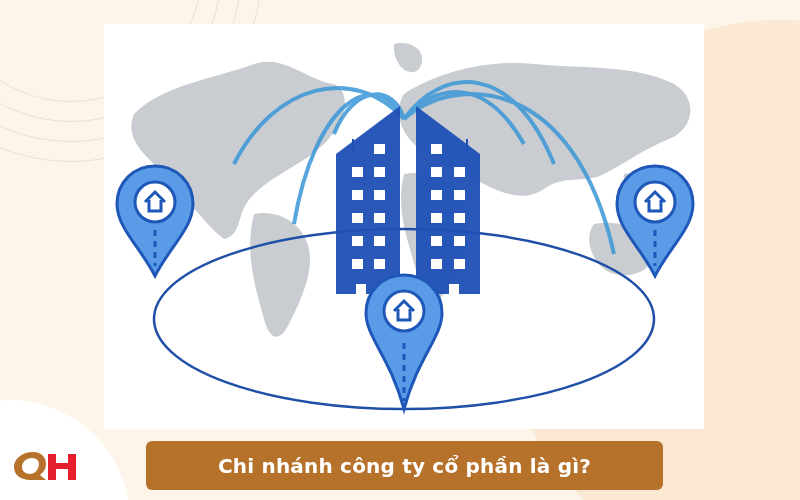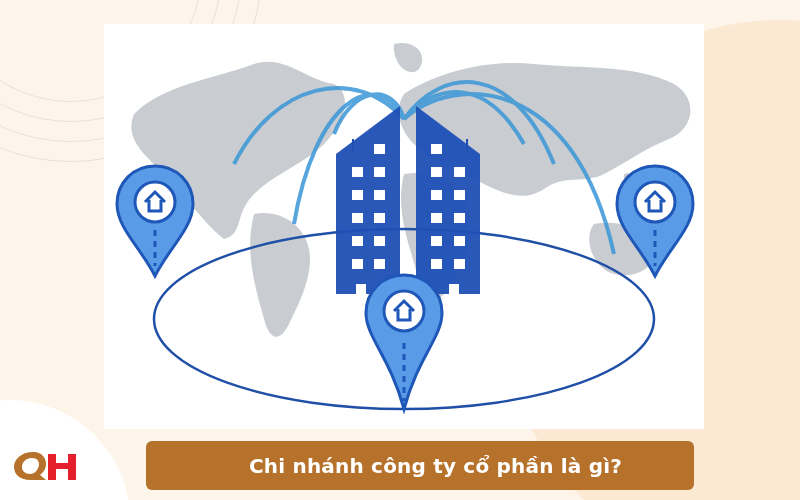--- a/index.html
+++ b/index.html
@@ -2,21 +2,21 @@
 <html><head>
 <meta charset="utf-8">
 <style>
   html, body { margin:0; padding:0; }
   body { width:800px; height:500px; position:relative; overflow:hidden; background:#fdf5ea; font-family:"DejaVu Sans", sans-serif; }
   .bg-arc { position:absolute; border-radius:50%; border:1px solid rgba(200,185,165,0.35); }
   .bg-circle-right { position:absolute; right:-260px; top:20px; width:560px; height:560px; border-radius:50%; background:#fbe9d3; }
   .bg-circle-left { position:absolute; left:-110px; top:400px; width:240px; height:240px; border-radius:50%; background:#ffffff; }
   .card { position:absolute; left:104px; top:24px; width:600px; height:405px; background:#ffffff; overflow:hidden; }
   .caption { position:absolute; left:146px; top:441px; width:517px; height:49px; background:#b6712a; border-radius:6px;
-    display:flex; align-items:center; justify-content:center; color:#ffffff; font-size:20px; font-weight:bold; letter-spacing:0.2px;padding-left:31px; }
+    display:flex; align-items:center; justify-content:center; color:#ffffff; font-size:20px; font-weight:bold; letter-spacing:0.2px; }
   .logo { position:absolute; left:12px; top:448px; width:80px; height:36px; }
 </style>
 </head>
 <body>
 
 <div class="bg-circle-right"></div>
 <div class="bg-arc" style="left:-120px; top:-220px; width:380px; height:380px;"></div>
 <div class="bg-arc" style="left:-100px; top:-200px; width:340px; height:340px;"></div>
 <div class="bg-arc" style="left:-80px; top:-180px; width:300px; height:300px;"></div>
 <div class="bg-arc" style="left:-60px; top:-160px; width:260px; height:260px;"></div>

